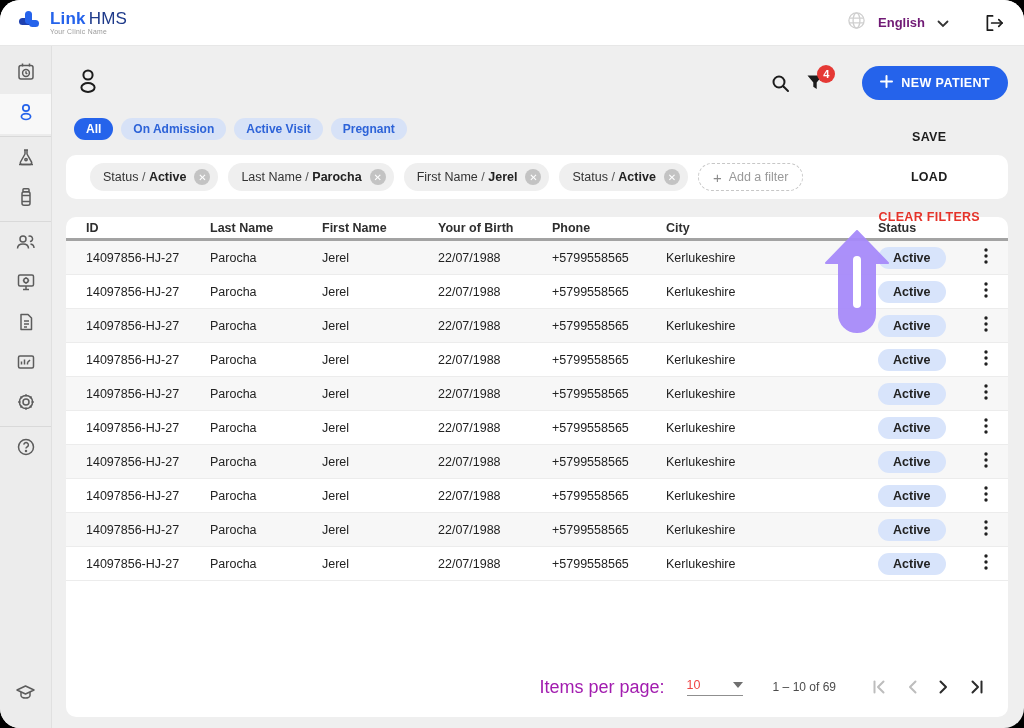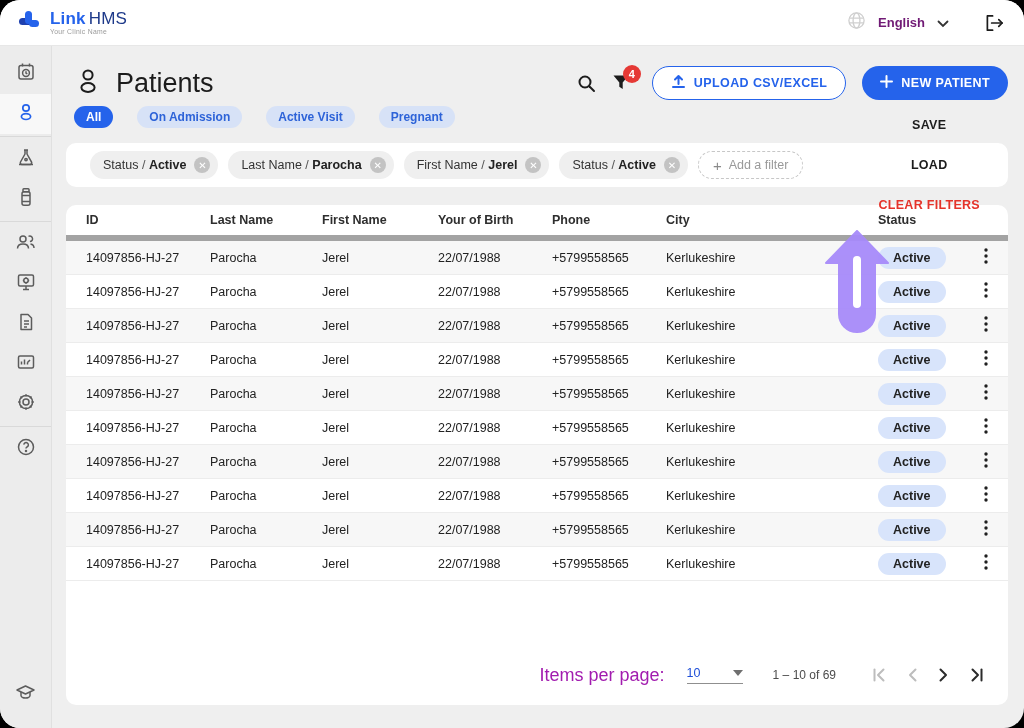--- a/index.html
+++ b/index.html
@@ -46,21 +46,21 @@
     position:absolute; top:-9px; right:-11px; min-width:18px; height:18px; border-radius:9px;
     background:#e53935; color:#fff; font-size:11px; font-weight:700;
     display:flex; align-items:center; justify-content:center; padding:0 4px;
   }
   .btn { display:flex; align-items:center; gap:8px; height:34px; border-radius:18px;
     font-size:12.5px; font-weight:700; letter-spacing:.4px; cursor:pointer;
     font-family:"Liberation Sans",sans-serif; }
   .btn-outline { background:#fff; color:#2563eb; border:1.5px solid #2563eb; padding:0 18px; }
   .btn-filled { background:#2563eb; color:#fff; border:none; padding:0 18px; margin-left:16px; }
   
-  .quick-chips { display:flex; gap:24px; padding-left:8px; }
+  .quick-chips { display:flex; gap:8px; margin-top:12px; padding-left:8px; }
   .qchip { height:22px; padding:0 12px; border-radius:11px; border:none; cursor:pointer;
     font-size:12px; font-weight:700; background:#d7e2f7; color:#2d63d8;
     display:flex; align-items:center; font-family:"Liberation Sans",sans-serif; }
   .qchip.active { background:#2563eb; color:#fff; }
   
   .filter-card { margin-top:15px; background:#fff; border-radius:10px; height:44px;
     display:flex; align-items:center; padding:0 28px 0 24px;gap:48px; }
   .fchips { display:flex; align-items:center; gap:10px; }
   .fchip { height:28px; background:#efefef; border-radius:14px; display:flex; align-items:center;
     gap:8px; padding:0 8px 0 13px; font-size:12.5px; color:#333; cursor:pointer; }
@@ -74,36 +74,36 @@
   .add-filter .plus { font-size:15px; color:#8a8a8a; }
   .filter-actions { margin-left:auto; display:flex; align-items:center; gap:26px;flex-direction:column; }
   .txt-btn { background:none; border:none; font-size:12.5px; font-weight:700; letter-spacing:.3px;
     color:#1c1c1c; cursor:pointer; font-family:"Liberation Sans",sans-serif; }
   .txt-btn.danger { color:#e5332a; }
   
   .table-card { margin-top:18px; background:#fff; border-radius:10px; height:500px;
     display:flex; flex-direction:column; overflow:hidden; }
   .tgrid { display:grid; grid-template-columns:124px 112px 116px 114px 114px 212px 100px 1fr;
     align-items:center; padding:0 14px 0 20px; }
-  .thead { height:36px; border-bottom:6px solid #a3a3a3; }
+  .thead { height:24px; border-bottom:3px solid #a3a3a3; }
   .thead span { font-size:12.5px; font-weight:700; color:#2e2e2e; }
   .trow { height:34px; border-bottom:1px solid #ececec; }
   .trow:nth-child(odd) { background:#f7f7f7; }
   .trow span { font-size:12.5px; color:#222; }
   .status-badge { display:inline-flex; align-items:center; justify-content:center; height:22px;
     padding:0 15px; border-radius:12px; background:#d8e4fb; color:#2d6ae3;
     font-size:12px; font-weight:600; width:fit-content; }
   .kebab { justify-self:end; background:none; border:none; cursor:pointer; padding:2px 6px; }
   .tspacer { flex:1; }
   .tfooter { display:flex; align-items:center; justify-content:flex-end; height:52px;
     padding-right:22px; margin-bottom:4px; }
   .ipp-label { font-size:18px; color:#a21caf; }
   .ipp-select { display:flex; align-items:center; justify-content:space-between; width:56px;
     border-bottom:1px solid #8f8f8f; padding-bottom:3px; margin-left:22px; cursor:pointer; }
-  .ipp-value { font-size:12.5px; color:#1d4ed8; }
+  .ipp-value { font-size:12.5px; color:#ef4444; }
   .range-text { font-size:12px; color:#4c4c4c; margin-left:30px; }
   .pager { display:flex; align-items:center; gap:16px; margin-left:34px; }
   .pg-btn { background:none; border:none; cursor:pointer; display:flex; align-items:center; padding:2px; }
   
   .arrow-overlay { position:absolute; left:786px; top:184px; width:66px; height:104px;
     z-index:30; pointer-events:none; }
 </style>
 </head>
 <body>
 
@@ -256,46 +256,36 @@
     <main class="content">
 
       <div class="page-header">
         <div class="title-wrap">
           <span>
             <svg width="28" height="30" viewBox="0 0 28 30" fill="none" stroke="#1c1c1c" stroke-width="2">
               <circle cx="14" cy="9" r="4.6"></circle>
                 <ellipse cx="14" cy="21.5" rx="6.6" ry="4.4"></ellipse>
             </svg>
           </span>
-          <h1 class="page-title">Patients</h1>
         </div>
         <div class="header-actions">
           <button class="icon-btn">
             <svg width="19" height="19" viewBox="0 0 19 19" fill="none" stroke="#1c1c1c" stroke-width="2" stroke-linecap="round">
               <circle cx="8" cy="8" r="5.5"></circle>
                 <path d="M12.5 12.5 L17 17"></path>
             </svg>
           </button>
           <div class="funnel-wrap">
             <button class="icon-btn">
               <svg width="18" height="18" viewBox="0 0 18 18" fill="#1c1c1c">
                 <path d="M1.5 1.5h15l-5.8 7v6.5l-3.4-2.2V8.5z"></path>
               </svg>
             </button>
             <span class="count-badge">4</span>
           </div>
-          <button class="btn btn-outline">
-            <span>
-              <svg width="15" height="15" viewBox="0 0 15 15" fill="none" stroke="#2563eb" stroke-width="2" stroke-linecap="round" stroke-linejoin="round">
-                <path d="M7.5 10V2.5M4 5.5 L7.5 2 L11 5.5"></path>
-                  <path d="M2 13h11"></path>
-              </svg>
-            </span>
-            <span>UPLOAD CSV/EXCEL</span>
-          </button>
           <button class="btn btn-filled">
             <span>
               <svg width="13" height="13" viewBox="0 0 13 13" fill="none" stroke="#fff" stroke-width="2" stroke-linecap="round">
                   <path d="M6.5 1v11M1 6.5h11"></path>
                 </svg>
             </span>
             <span>NEW PATIENT</span>
           </button>
         </div>
       </div>

